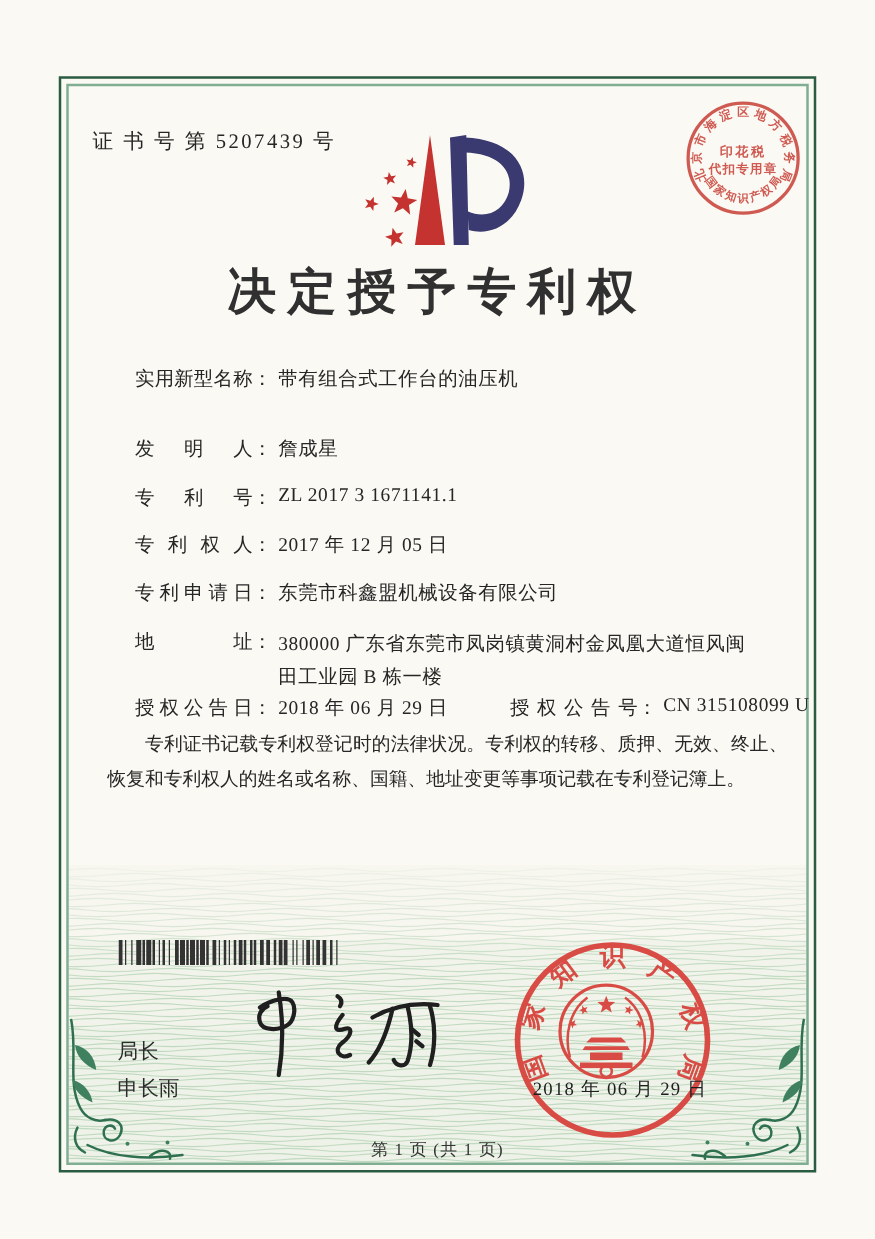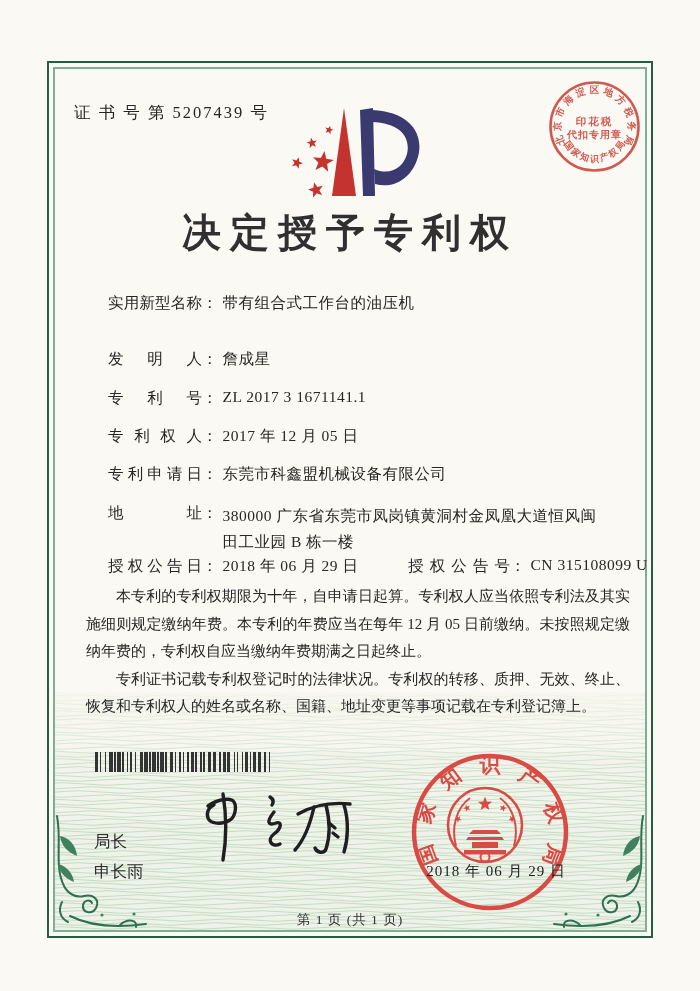--- a/index.html
+++ b/index.html
@@ -192,21 +192,20 @@
   <span class="flabel">地址</span><span class="fcolon">：</span><span class="fvalue wrap">380000 广东省东莞市凤岗镇黄洞村金凤凰大道恒风闽田工业园 B 栋一楼</span>
 </div>
 <div class="frow" style="top:556px;">
   <span class="flabel">授权公告日</span><span class="fcolon">：</span><span class="fvalue">2018 年 06 月 29 日</span>
 </div>
 <div class="frow right-col" style="top:556px;">
   <span class="flabel">授权公告号</span><span class="fcolon">：</span><span class="fvalue">CN 315108099 U</span>
 </div>
 
 <div class="paras">
-  <p>本专利的专利权期限为十年，自申请日起算。专利权人应当依照专利法及其实施细则规定缴纳年费。本专利的年费应当在每年 12 月 05 日前缴纳。未按照规定缴纳年费的，专利权自应当缴纳年费期满之日起终止。</p>
   <p>专利证书记载专利权登记时的法律状况。专利权的转移、质押、无效、终止、恢复和专利权人的姓名或名称、国籍、地址变更等事项记载在专利登记簿上。</p>
 </div>
 
 <div id="barcode">
     <div class="bar" style="width: 3.2px;"></div>
     <div class="gap" style="width: 1.6px;"></div>
     <div class="bar" style="width: 1.6px;"></div>
     <div class="gap" style="width: 3.2px;"></div>
     <div class="bar" style="width: 1.6px;"></div>
     <div class="gap" style="width: 3.2px;"></div>

